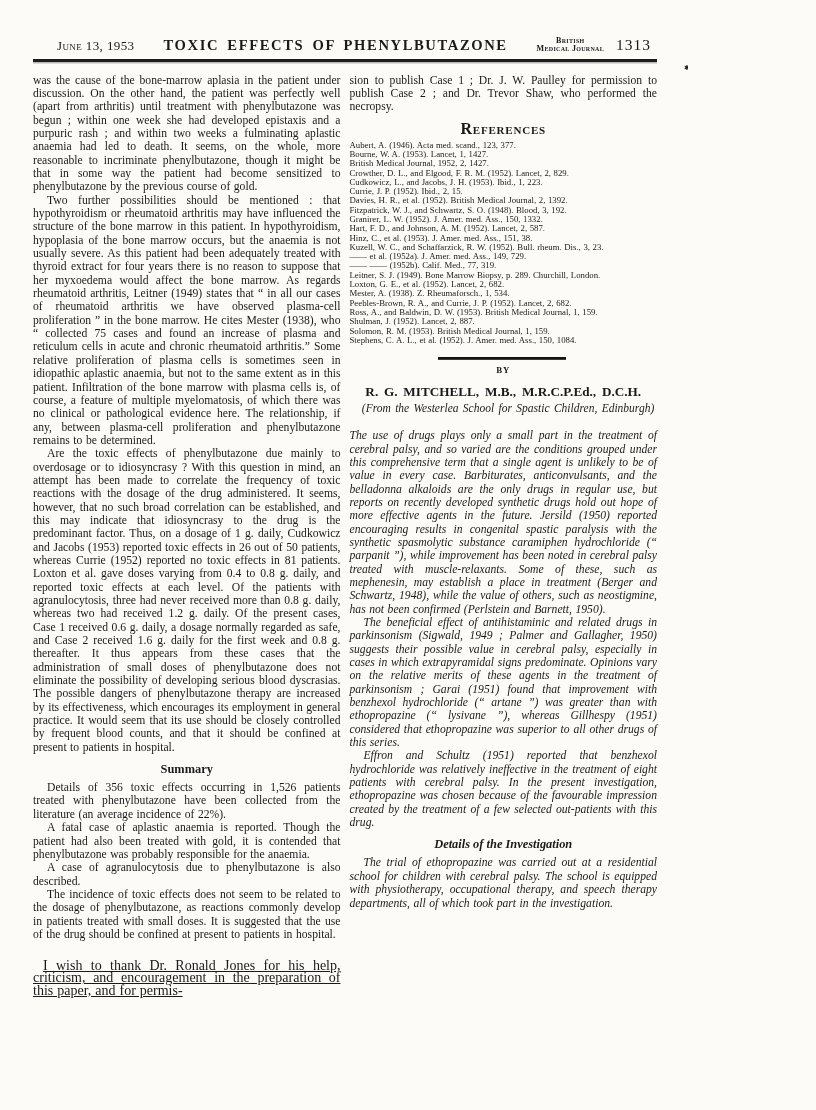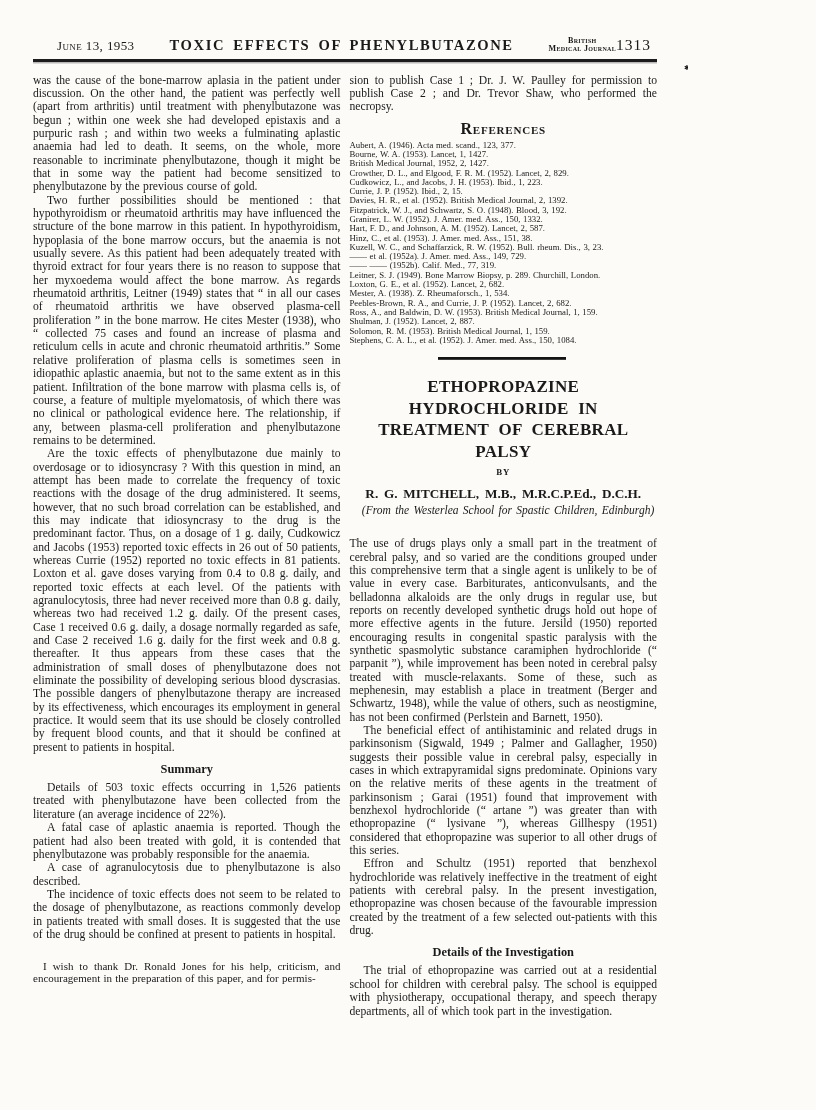--- a/index.html
+++ b/index.html
@@ -25,21 +25,21 @@
   .issue-date {
     font-variant: small-caps;
     font-size: 13px; letter-spacing: 0.4px; white-space: nowrap;
   }
   .running-title {
     flex: 1; text-align: center;
     font-size: 14.6px; font-weight: 600;
     letter-spacing: 1.6px; word-spacing: 3px;
     margin: 0 10px; white-space: nowrap;
   }
-  .journal-block { display: flex; align-items: center; gap: 0; white-space: nowrap; }
+  .journal-block { display: flex; align-items: center; gap: 12px; white-space: nowrap; }
   .journal-name {
     font-variant: small-caps; font-weight: bold;
     font-size: 8px; line-height: 8px; text-align: center; letter-spacing: 0.3px;
   }
   .page-number { font-size: 15.5px; letter-spacing: 1px; }
   .header-rule { height: 2.6px; background: #1c1c1c; box-shadow: 0 1.5px 0 rgba(60,60,60,.35); }
   .ornament { position: absolute; top: 64px; left: 684px; font-size: 7px; color: #111; }
 
   
   .columns { display: flex; gap: 9px; margin-top: 12px; }
@@ -51,23 +51,23 @@
     text-indent: 14px; word-spacing: 0.6px;
   }
   .no-indent { text-indent: 0; }
 
   .section-heading {
     text-align: center; font-weight: bold;
     font-size: 12.4px; margin: 8px 0 4px;
   }
 
   .ack {
-    font-size: 11px; line-height: 12.2px;
+    font-size: 14px; line-height: 12.2px;
     text-align: justify; text-indent: 10px;
-    margin-top: 19px; word-spacing: 0.5px;
+    margin-top: 19px; word-spacing: 0.5px; text-decoration: underline;
   }
 
   
   .refs-heading {
     text-align: center; font-variant: small-caps; font-weight: bold;
     font-size: 16px; letter-spacing: 0.8px;
     margin: 6px 0 3px;
   }
   .refs { font-size: 8.75px; line-height: 9.3px; }
   .ref { padding-left: 15px; text-indent: -15px; word-spacing: 0.4px; }
@@ -91,21 +91,21 @@
   }
   .author {
     text-align: center; font-weight: bold;
     font-size: 13.2px; word-spacing: 2.5px; margin-top: 9px;
   }
   .affiliation {
     text-align: right; font-style: italic;
     font-size: 11.5px; line-height: 13px;
     max-width: 302px; margin: 2px auto 0; word-spacing: 1.5px;
   }
-  .a2-body { margin-top: 20px; }
+  .a2-body { margin-top: 14px; font-style: italic; }
   .a2-body .body-par + .body-par { margin-top: 0; }
 </style>
 </head>
 <body>
 
 <div class="page">
 
   <header class="masthead">
     <span class="issue-date">June 13, 1953</span>
     <div class="running-title">TOXIC EFFECTS OF PHENYLBUTAZONE</div>
@@ -121,21 +121,21 @@
   <div class="ornament">✱</div>
 
   <main class="columns">
 
     <section class="col">
       <p class="body-par no-indent">was the cause of the bone-marrow aplasia in the patient under discussion.  On the other hand, the patient was perfectly well (apart from arthritis) until treatment with phenylbutazone was begun ; within one week she had developed epistaxis and a purpuric rash ; and within two weeks a fulminating aplastic anaemia had led to death. It seems, on the whole, more reasonable to incriminate phenylbutazone, though it might be that in some way the patient had become sensitized to phenylbutazone by the previous course of gold.</p>
       <p class="body-par">Two further possibilities should be mentioned : that hypothyroidism or rheumatoid arthritis may have influenced the structure of the bone marrow in this patient.  In hypothyroidism, hypoplasia of the bone marrow occurs, but the anaemia is not usually severe.  As this patient had been adequately treated with thyroid extract for four years there is no reason to suppose that her myxoedema would affect the bone marrow.  As regards rheumatoid arthritis, Leitner (1949) states that “ in all our cases of rheumatoid arthritis we have observed plasma-cell proliferation ” in the bone marrow.  He cites Mester (1938), who “ collected 75 cases and found an increase of plasma and reticulum cells in acute and chronic rheumatoid arthritis.”  Some relative proliferation of plasma cells is sometimes seen in idiopathic aplastic anaemia, but not to the same extent as in this patient.  Infiltration of the bone marrow with plasma cells is, of course, a feature of multiple myelomatosis, of which there was no clinical or pathological evidence here.  The relationship, if any, between plasma-cell proliferation and phenylbutazone remains to be determined.</p>
       <p class="body-par">Are the toxic effects of phenylbutazone due mainly to overdosage or to idiosyncrasy ?  With this question in mind, an attempt has been made to correlate the frequency of toxic reactions with the dosage of the drug administered. It seems, however, that no such broad correlation can be established, and this may indicate that idiosyncrasy to the drug is the predominant factor.  Thus, on a dosage of 1 g. daily, Cudkowicz and Jacobs (1953) reported toxic effects in 26 out of 50 patients, whereas Currie (1952) reported no toxic effects in 81 patients.  Loxton et al. gave doses varying from 0.4 to 0.8 g. daily, and reported toxic effects at each level.  Of the patients with agranulocytosis, three had never received more than 0.8 g. daily, whereas two had received 1.2 g. daily.  Of the present cases, Case 1 received 0.6 g. daily, a dosage normally regarded as safe, and Case 2 received 1.6 g. daily for the first week and 0.8 g. thereafter.  It thus appears from these cases that the administration of small doses of phenylbutazone does not eliminate the possibility of developing serious blood dyscrasias.  The possible dangers of phenylbutazone therapy are increased by its effectiveness, which encourages its employment in general practice.  It would seem that its use should be closely controlled by frequent blood counts, and that it should be confined at present to patients in hospital.</p>
 
       <h2 class="section-heading">Summary</h2>
-      <p class="body-par">Details of 503 toxic effects occurring in 1,526 patients treated with phenylbutazone have been collected from the literature (an average incidence of 22%).</p>
+      <p class="body-par">Details of 356 toxic effects occurring in 1,526 patients treated with phenylbutazone have been collected from the literature (an average incidence of 22%).</p>
       <p class="body-par">A fatal case of aplastic anaemia is reported.  Though the patient had also been treated with gold, it is contended that phenylbutazone was probably responsible for the anaemia.</p>
       <p class="body-par">A case of agranulocytosis due to phenylbutazone is also described.</p>
       <p class="body-par">The incidence of toxic effects does not seem to be related to the dosage of phenylbutazone, as reactions commonly develop in patients treated with small doses. It is suggested that the use of the drug should be confined at present to patients in hospital.</p>
 
       <p class="ack">I wish to thank Dr. Ronald Jones for his help, criticism, and encouragement in the preparation of this paper, and for permis-</p>
     </section>
 
     <section class="col">
       <p class="body-par no-indent">sion to publish Case 1 ;  Dr. J. W. Paulley for permission to publish Case 2 ;  and Dr. Trevor Shaw, who performed the necropsy.</p>
 
@@ -161,24 +161,20 @@
         <div class="ref">Peebles-Brown, R. A., and Currie, J. P. (1952).  Lancet, 2, 682.</div>
         <div class="ref">Ross, A., and Baldwin, D. W. (1953).  British Medical Journal, 1, 159.</div>
         <div class="ref">Shulman, J. (1952).  Lancet, 2, 887.</div>
         <div class="ref">Solomon, R. M. (1953).  British Medical Journal, 1, 159.</div>
         <div class="ref">Stephens, C. A. L., et al. (1952).  J. Amer. med. Ass., 150, 1084.</div>
       </div>
 
       <div class="double-rule"></div>
 
       <article>
-        <h1 class="a2-title">
-          <span>ETHOPROPAZINE HYDROCHLORIDE IN</span><br>
-          <span>TREATMENT OF CEREBRAL PALSY</span>
-        </h1>
         <div class="by-label">BY</div>
         <div class="author">R. G. MITCHELL, M.B., M.R.C.P.Ed., D.C.H.</div>
         <div class="affiliation">(From the Westerlea School for Spastic Children, Edinburgh)</div>
 
         <div class="a2-body">
           <p class="body-par no-indent">The use of drugs plays only a small part in the treatment of cerebral palsy, and so varied are the conditions grouped under this comprehensive term that a single agent is unlikely to be of value in every case.  Barbiturates, anticonvulsants, and the belladonna alkaloids are the only drugs in regular use, but reports on recently developed synthetic drugs hold out hope of more effective agents in the future.  Jersild (1950) reported encouraging results in congenital spastic paralysis with the synthetic spasmolytic substance caramiphen hydrochloride (“ parpanit ”), while improvement has been noted in cerebral palsy treated with muscle-relaxants.  Some of these, such as mephenesin, may establish a place in treatment (Berger and Schwartz, 1948), while the value of others, such as neostigmine, has not been confirmed (Perlstein and Barnett, 1950).</p>
           <p class="body-par">The beneficial effect of antihistaminic and related drugs in parkinsonism (Sigwald, 1949 ;  Palmer and Gallagher, 1950) suggests their possible value in cerebral palsy, especially in cases in which extrapyramidal signs predominate.  Opinions vary on the relative merits of these agents in the treatment of parkinsonism ;  Garai (1951) found that improvement with benzhexol hydrochloride (“ artane ”) was greater than with ethopropazine (“ lysivane ”), whereas Gillhespy (1951) considered that ethopropazine was superior to all other drugs of this series.</p>
           <p class="body-par">Effron and Schultz (1951) reported that benzhexol hydrochloride was relatively ineffective in the treatment of eight patients with cerebral palsy.  In the present investigation, ethopropazine was chosen because of the favourable impression created by the treatment of a few selected out-patients with this drug.</p>
 
           <h2 class="section-heading">Details of the Investigation</h2>

